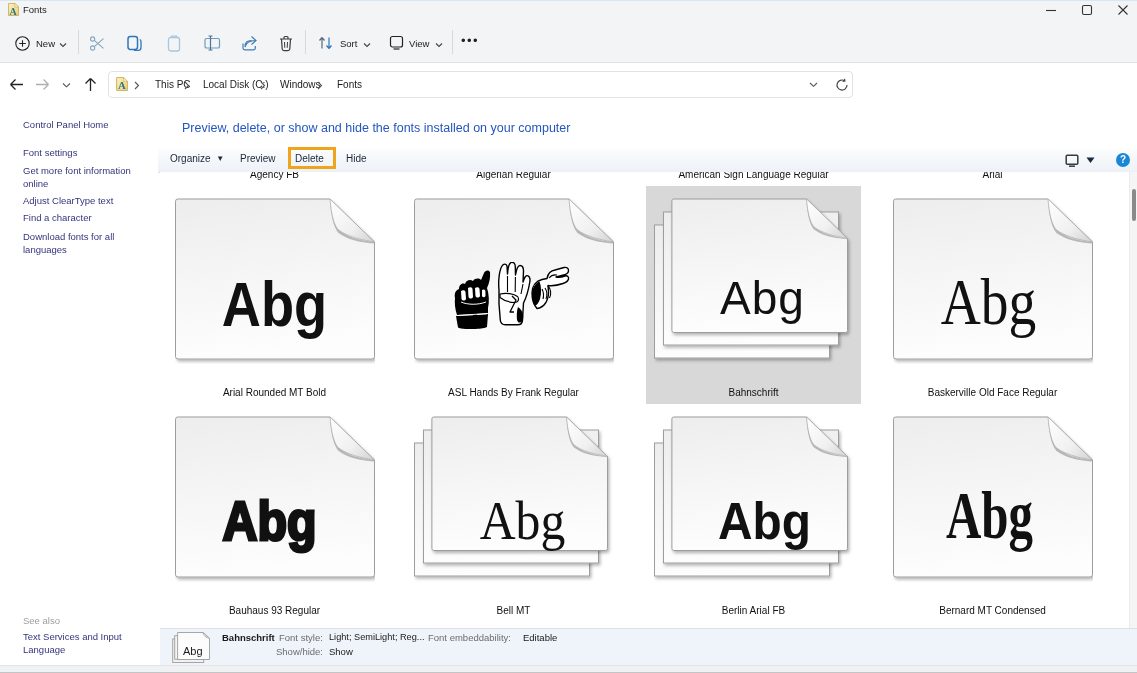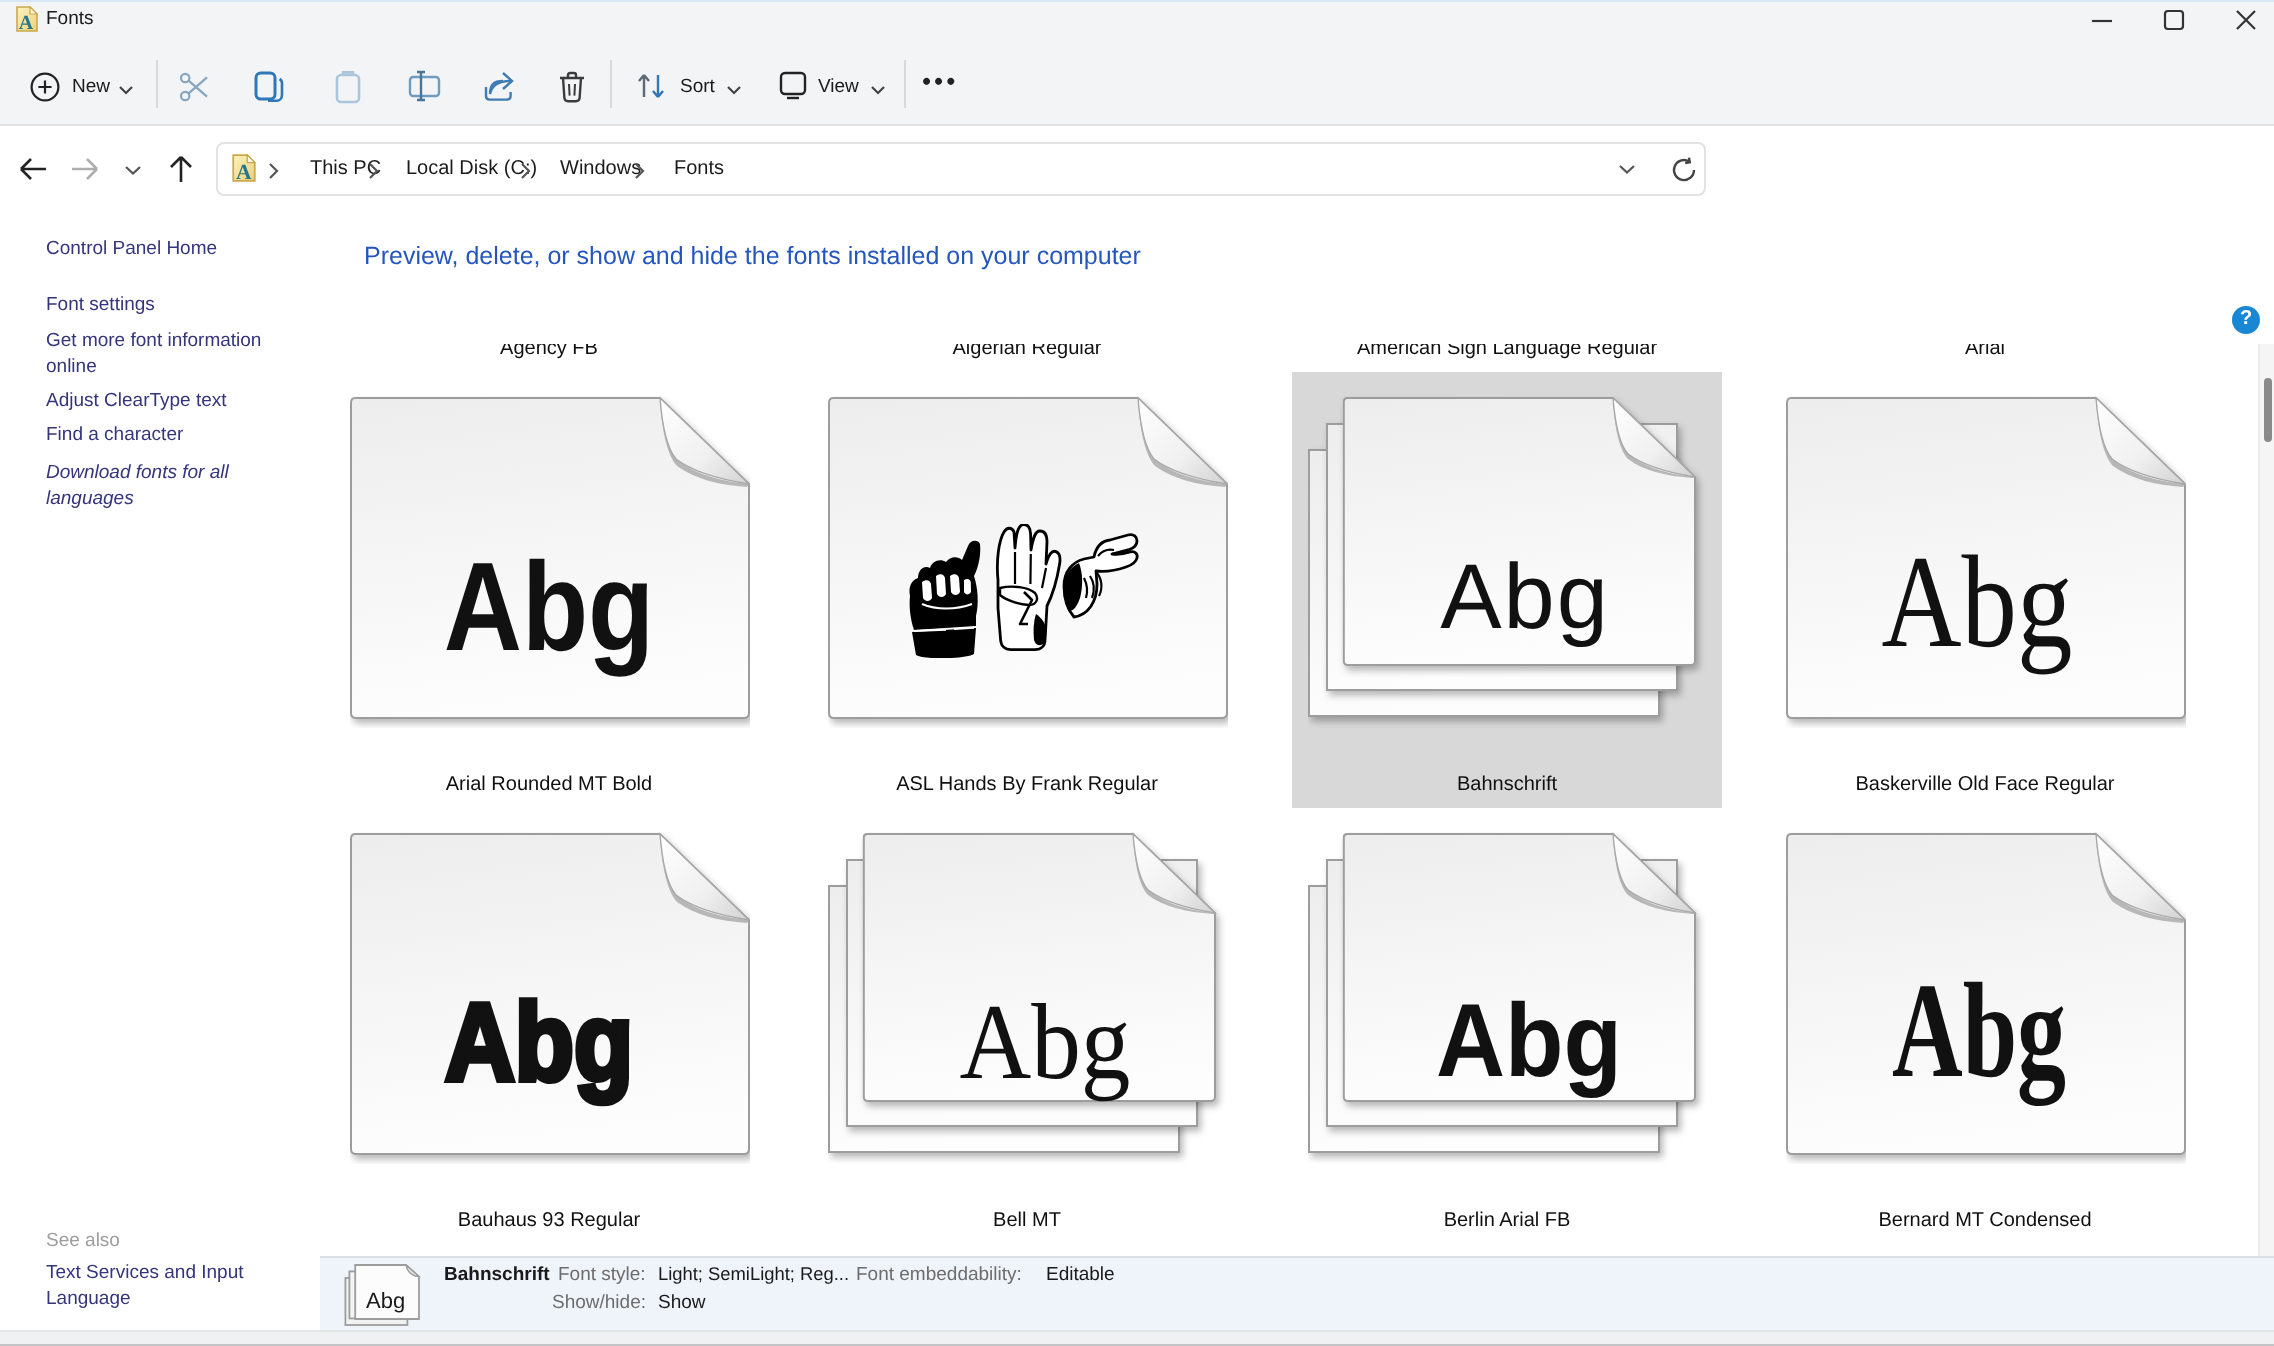--- a/index.html
+++ b/index.html
@@ -171,21 +171,21 @@
         </svg>
   </div>
   </div>
   <div id="content">
     <div id="sidebar">
     <div class="slink" style="top:13px;">Control Panel Home</div>
     <div class="slink" style="top:41px;">Font settings</div>
     <div class="slink" style="top:59px;">Get more font information<br>online</div>
     <div class="slink" style="top:89px;">Adjust ClearType text</div>
     <div class="slink" style="top:106px;">Find a character</div>
-    <div class="slink" style="top:125px;font-style:italic;">Download fonts for all<br>languages</div>
+    <div class="slink" style="top:125px;">Download fonts for all<br>languages</div>
     <div class="slink sgray" style="top:509px;">See also</div>
     <div class="slink" style="top:525px;">Text Services and Input<br>Language</div>
     </div>
     <div id="main">
     <svg width="0" height="0" style="position:absolute;">
       <defs>
         <linearGradient id="pg" x1="0" y1="0" x2="0.15" y2="1">
           <stop offset="0" stop-color="#ededed"></stop>
               <stop offset="0.55" stop-color="#f6f6f6"></stop>
               <stop offset="1" stop-color="#fdfdfd"></stop>
@@ -194,20 +194,34 @@
           <stop offset="0" stop-color="#ffffff"></stop>
               <stop offset="0.6" stop-color="#f0f0f0"></stop>
               <stop offset="1" stop-color="#d2d2d2"></stop>
         </linearGradient>
         <filter id="ds" x="-20%" y="-20%" width="150%" height="150%">
           <feDropShadow dx="1.5" dy="2.2" stdDeviation="1.8" flood-color="#000" flood-opacity="0.28"></feDropShadow>
         </filter>
       </defs>
     </svg>
     <div id="bluehdr">Preview, delete, or show and hide the fonts installed on your computer</div>
+    <div id="cmdbar">
+      <div class="cmditem" style="left:12px;">Organize&nbsp; <span style="font-size:8px; position:relative; top:-1px;">▼</span></div>
+      <div class="cmditem" style="left:82px;">Preview</div>
+      <div class="cmditem" style="left:137px;">Delete</div>
+      <div class="cmditem" style="left:188px;">Hide</div>
+      <div id="amber"></div>
+      <svg style="position:absolute; left:907px; top:5px;" width="14" height="13" viewBox="0 0 14 13" fill="none">
+            <rect x="1.2" y="1.2" width="11.6" height="9" rx="1" stroke="#3a3a3a" stroke-width="1.5"></rect>
+            <path d="M4,12.2 L10,12.2" stroke="#3a3a3a" stroke-width="1.5"></path>
+          </svg>
+      <svg style="position:absolute; left:928px; top:8px;" width="9" height="7" viewBox="0 0 9 7">
+            <path d="M0.5,0.5 L8.5,0.5 L4.5,6 Z" fill="#1c2a40"></path>
+          </svg>
+    </div>
     <div style="position:absolute; left:956px; top:47px; width:14px; height:14px; border-radius:50%; background:#1a87d4;"></div>
     <div style="position:absolute; left:956px; top:47px; width:14px; height:14px; text-align:center; font-size:10px; font-weight:bold; color:#fff; line-height:14px;">?</div>
     <div id="gridclip">
 
       <div class="glabel" style="left:-5px; top:-3px;">Agency FB</div>
       <div class="glabel" style="left:234px; top:-3px;">Algerian Regular</div>
       <div class="glabel" style="left:474px; top:-3px;">American Sign Language Regular</div>
       <div class="glabel" style="left:713px; top:-3px;">Arial</div>
       <div class="gitem" style="left:7px; top:14px;">
         <svg style="position:absolute; left:8px; top:12px;" width="200" height="166" viewBox="0 0 200 166">

